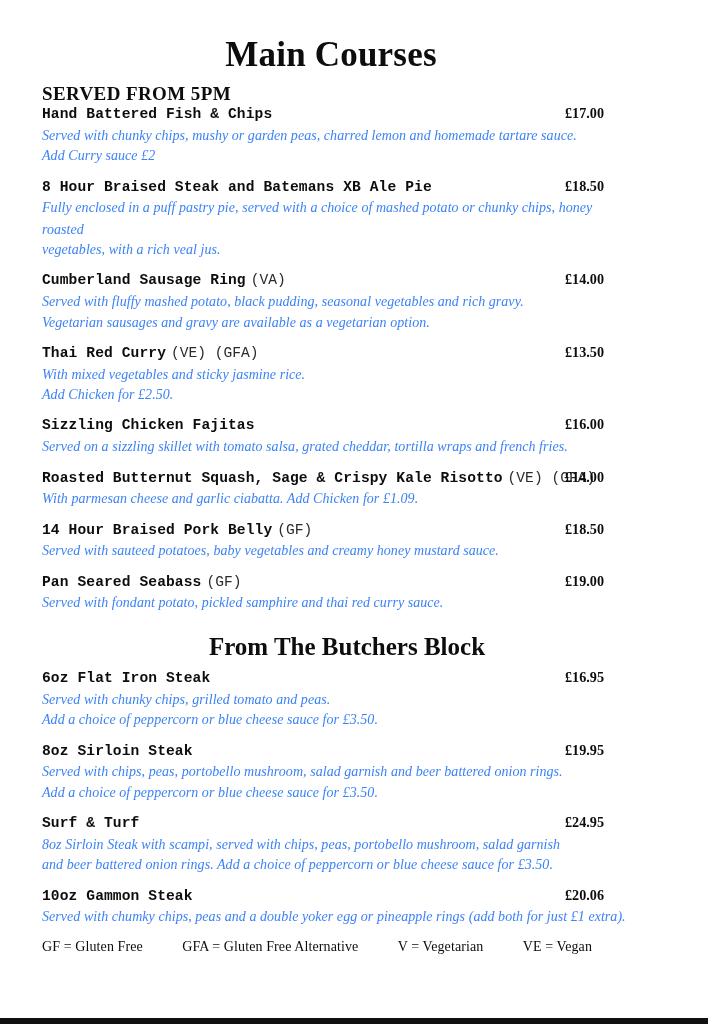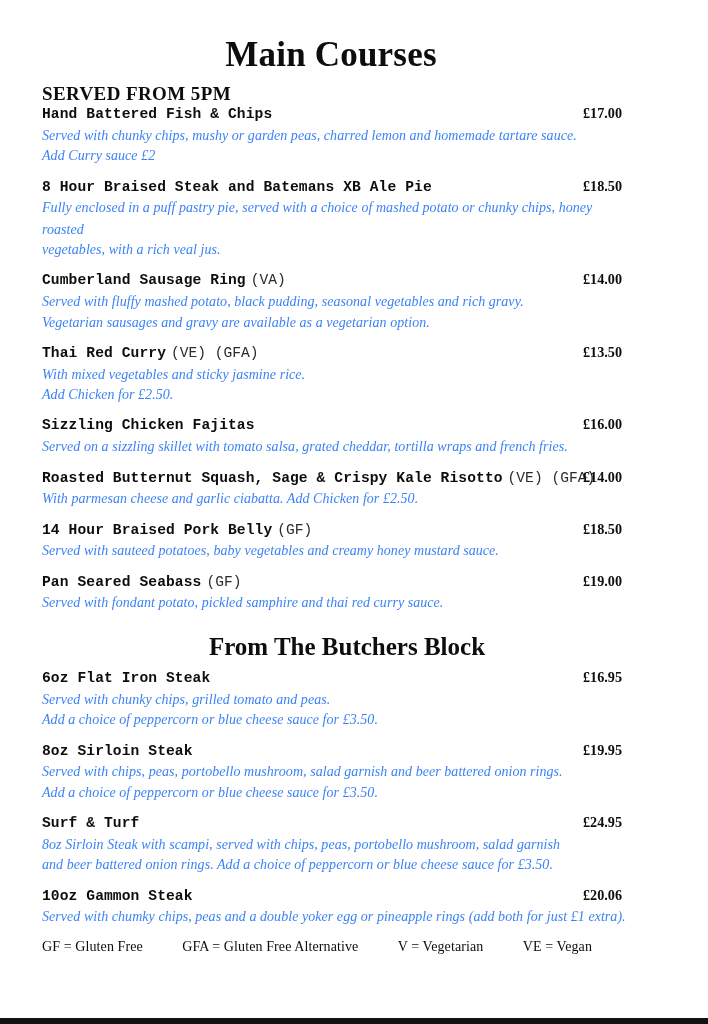--- a/index.html
+++ b/index.html
@@ -69,21 +69,21 @@
   }
   .item-tags {
     font-size: 14.6px;
     font-weight: normal;
     color: #2b2b2b;
     margin-left: 5px;
     white-space: nowrap;
   }
   .item-price {
     position: absolute;
-    left: 541px;
+    left: 523px;
     top: 0;
     font-size: 14.2px;
     font-weight: bold;
     white-space: nowrap;
   }
   .item-desc {
     font-size: 14px;
     font-style: italic;
     color: #3b82f6;
     line-height: 1.53;
@@ -156,21 +156,21 @@
         </div>
         <span class="item-price">£16.00</span>
         <div class="item-desc">Served on a sizzling skillet with tomato salsa, grated cheddar, tortilla wraps and french fries.</div>
       </div>
       <div class="item">
         <div class="item-head">
           <span class="item-name">Roasted Butternut Squash, Sage &amp; Crispy Kale Risotto</span>
           <span class="item-tags">(VE) (GFA)</span>
         </div>
         <span class="item-price">£14.00</span>
-        <div class="item-desc">With parmesan cheese and garlic ciabatta. Add Chicken for £2.50.</div>
+        <div class="item-desc">With parmesan cheese and garlic ciabatta. Add Chicken for £1.09.</div>
       </div>
       <div class="item">
         <div class="item-head">
           <span class="item-name">14 Hour Braised Pork Belly</span>
           <span class="item-tags">(GF)</span>
         </div>
         <span class="item-price">£18.50</span>
         <div class="item-desc">Served with sauteed potatoes, baby vegetables and creamy honey mustard sauce.</div>
       </div>
       <div class="item">

